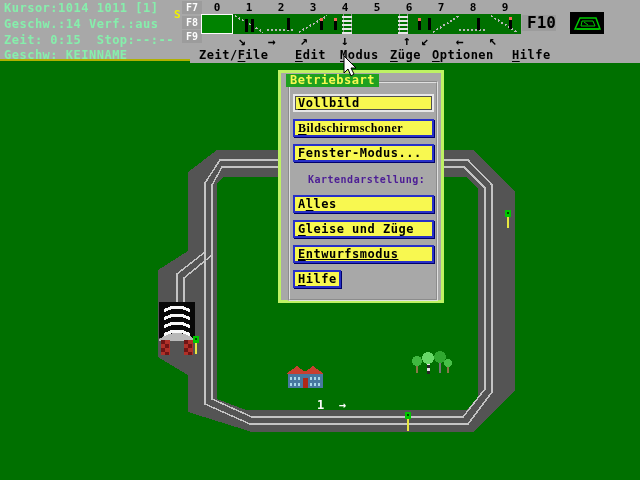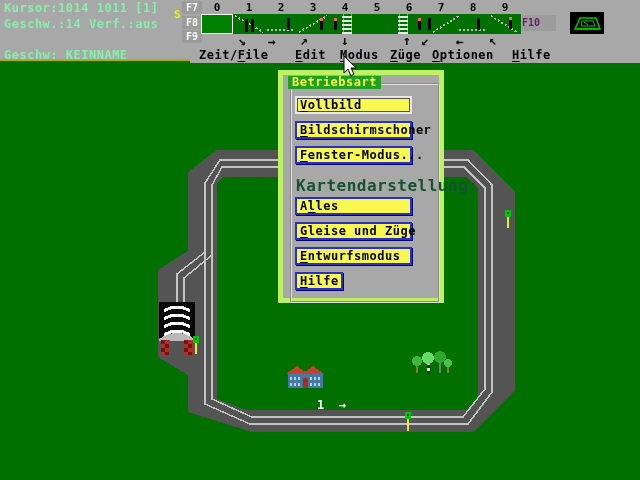--- a/index.html
+++ b/index.html
@@ -13,45 +13,45 @@
     letter-spacing:0.5px;line-height:14px;}
   #s-marker{color:#f0f000;font-size:11px;font-weight:bold;}
   .fkey{width:20px;height:13px;background:#9c9c9c;color:#fcfcfc;font-size:10px;
     font-weight:bold;text-align:center;line-height:13px;}
   .digit{width:32px;text-align:center;color:#000;font-size:11px;font-weight:bold;}
   #toolstrip{left:201px;top:14px;width:320px;height:20px;background:#007000;}
   #cell0{left:201px;top:14px;width:32px;height:20px;border:1px solid #fcfcfc;
     box-sizing:border-box;background:#008200;}
   .arrow{color:#000;font-size:13px;font-weight:bold;line-height:12px;}
   #f10box{left:522px;top:15px;width:34px;height:16px;background:#9c9c9c;
-    color:#701a75;font-size:10px;font-weight:bold;text-align:left;line-height:16px;}
+    color:#000000;font-size:16px;font-weight:bold;text-align:right;line-height:16px;}
   #logobox{left:570px;top:12px;width:34px;height:22px;background:#000;}
   
   .menuitem{top:48px;color:#000;font-size:12px;font-weight:bold;letter-spacing:0.5px;
     white-space:pre;}
   .hk{text-decoration:underline;text-underline-offset:2px;}
   
   #mapedge{left:0;top:59px;width:190px;height:2px;background:#b0b000;}
   #mapedge2{left:0;top:61px;width:190px;height:2px;background:#007000;}
   
   #mapsvg{left:0;top:0;width:640px;height:480px;}
   #platlabel{color:#fcfcfc;font-size:12px;font-weight:bold;white-space:pre;}
   
   #dialog{left:278px;top:70px;width:166px;height:233px;background:#a8a8a8;
-    border:5px solid #bef264;box-sizing:border-box;}
+    border:3px solid #bef264;box-sizing:border-box;}
   #dlg-frame{left:7px;top:8px;width:150px;height:220px;border:2px groove #e0e0e0;
     box-sizing:border-box;}
   #dlg-title{left:5px;top:1px;height:13px;background:#1fa11f;color:#f8f850;
     font-size:12px;font-weight:bold;line-height:13px;padding:0 4px;letter-spacing:0.5px;}
-  .ybtn{left:12px;width:117px;height:18px;background:#f8f850;border:2px solid #2830c8;
+  .ybtn{left:12px;width:141px;height:18px;background:#f8f850;border:2px solid #2830c8;
     box-sizing:border-box;color:#000;font-size:12px;font-weight:bold;line-height:14px;
     padding-left:3px;letter-spacing:0.5px;white-space:pre;
     box-shadow:1px 1px 0 #00006a;}
   .ybtn.focus{border:2px solid #e8e8e8;box-shadow:inset 0 0 0 1px #505050;}
-  #dlg-label{left:13px;color:#14532d;font-size:16px;font-weight:bold;letter-spacing:0.5px;}
+  #dlg-label{left:27px;color:#4c1d95;font-size:10px;font-weight:bold;letter-spacing:0.5px;}
   #hilfebtn{width:48px;}
   
   #cursor{left:343px;top:56px;}
 </style>
 </head>
 <body>
 
 <div id="screen">
 
   <svg id="mapsvg" class="abs" viewBox="0 0 640 480" shape-rendering="crispEdges">
@@ -133,20 +133,21 @@
   </svg>
 
   <div class="abs" id="platlabel" style="left:317px;top:398px;"><span>1</span>  <span>→</span></div>
 
   <div class="abs" id="header"></div>
   <div class="abs" id="mapedge"></div>
   <div class="abs" id="mapedge2"></div>
 
   <div class="abs statusline" style="left:4px;top:1px;">Kursor:1014 1011 [1]</div>
   <div class="abs statusline" style="left:4px;top:17px;">Geschw.:14 Verf.:aus</div>
+  <div class="abs statusline" style="left:4px;top:33px;">Zeit: 0:15  Stop:--:--</div>
   <div class="abs statusline" style="left:4px;top:48px;">Geschw: KEINNAME</div>
   <div class="abs" id="s-marker" style="left:174px;top:8px;">S</div>
 
   <div class="abs fkey" style="left:182px;top:1px;">F7</div>
   <div class="abs fkey" style="left:182px;top:16px;">F8</div>
   <div class="abs fkey" style="left:182px;top:30px;">F9</div>
 
   <div class="abs digit" style="left:201px;top:1px;">0</div>
   <div class="abs digit" style="left:233px;top:1px;">1</div>
   <div class="abs digit" style="left:265px;top:1px;">2</div>
@@ -231,31 +232,31 @@
   <div class="abs menuitem" style="left:390px;"><span class="hk">Z</span><span>üge</span></div>
   <div class="abs menuitem" style="left:432px;"><span class="hk">O</span><span>ptionen</span></div>
   <div class="abs menuitem" style="left:512px;"><span class="hk">H</span><span>ilfe</span></div>
 
   <div class="abs" id="dialog">
     <div class="abs" id="dlg-frame"></div>
     <div class="abs" id="dlg-title">Betriebsart</div>
 
     <div class="abs ybtn focus" style="top:21px;"><span class="hk">V</span><span>ollbild</span></div>
 
-    <div class="abs ybtn" style="top:46px;"><span class="hk">B</span><span>ildschirmschoner</span></div>
-
-    <div class="abs ybtn" style="top:71px;text-align:right;"><span class="hk">F</span><span>enster-Modus...</span></div>
+    <div class="abs ybtn" style="top:46px;font-family:Liberation Serif, serif;"><span class="hk">B</span><span>ildschirmschoner</span></div>
+
+    <div class="abs ybtn" style="top:71px;"><span class="hk">F</span><span>enster-Modus...</span></div>
 
     <div class="abs" id="dlg-label" style="top:101px;">Kartendarstellung:</div>
 
     <div class="abs ybtn" style="top:147px;"><span class="hk">G</span><span>leise und Züge</span></div>
 
     <div class="abs ybtn" style="top:122px;"><span>A</span><span class="hk">l</span><span>les</span></div>
 
-    <div class="abs ybtn" style="top:172px;"><span class="hk">E</span><span>ntwurfsmodus</span></div>
+    <div class="abs ybtn" style="top:172px;text-decoration:underline;"><span class="hk">E</span><span>ntwurfsmodus</span></div>
 
     <div class="abs ybtn" id="hilfebtn" style="top:197px;"><span class="hk">H</span><span>ilfe</span></div>
   </div>
 
   <svg class="abs" id="cursor" width="16" height="22" viewBox="0 0 16 22">
     <polygon points="1,0 1,17 5,13 8,20 11,18 8,12 13,12" fill="#fcfcfc" stroke="#000" stroke-width="1"></polygon>
   </svg>
 
 </div>
 

